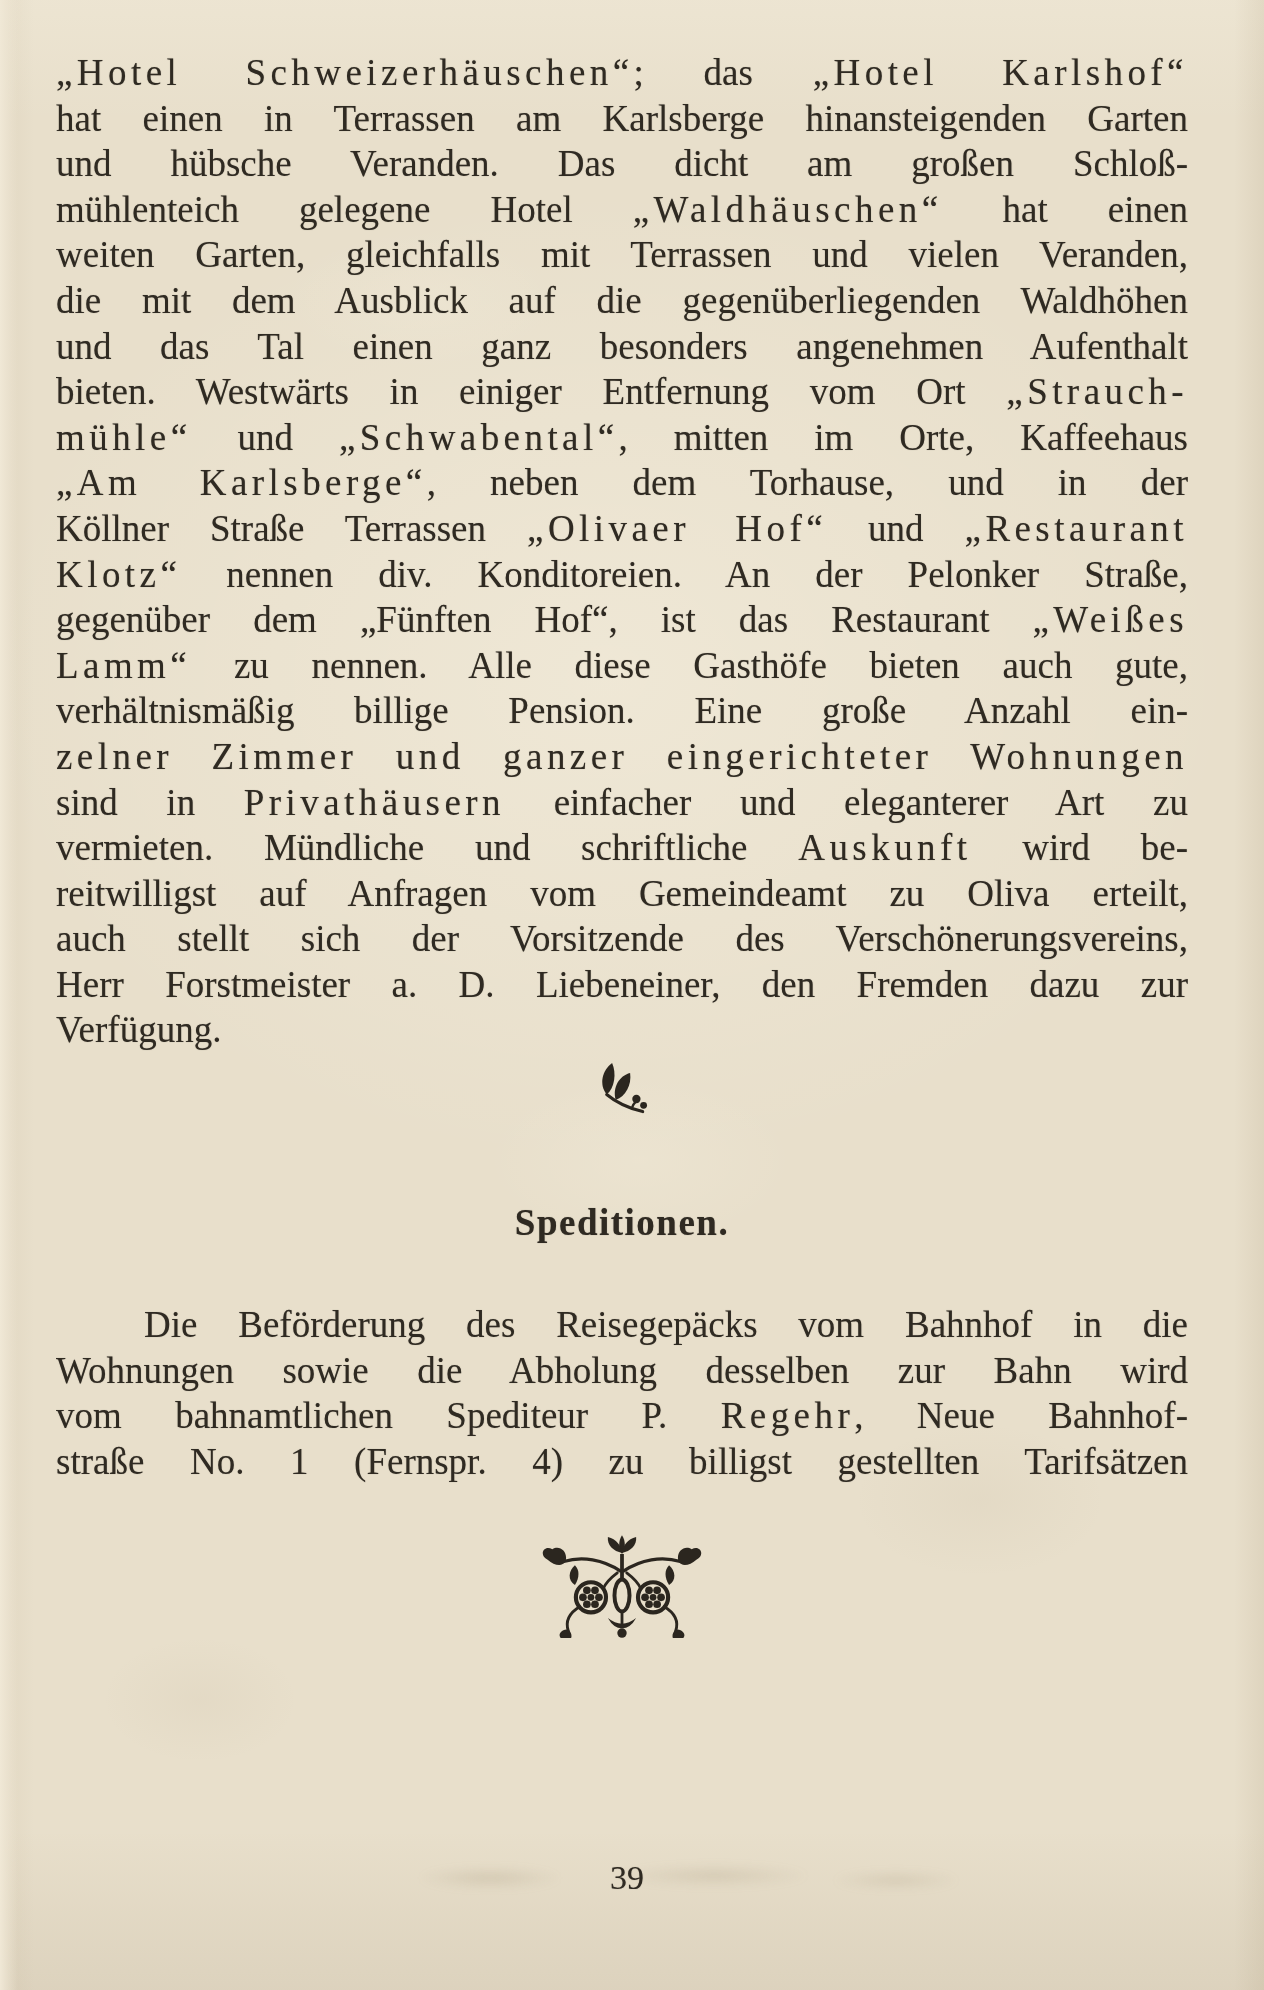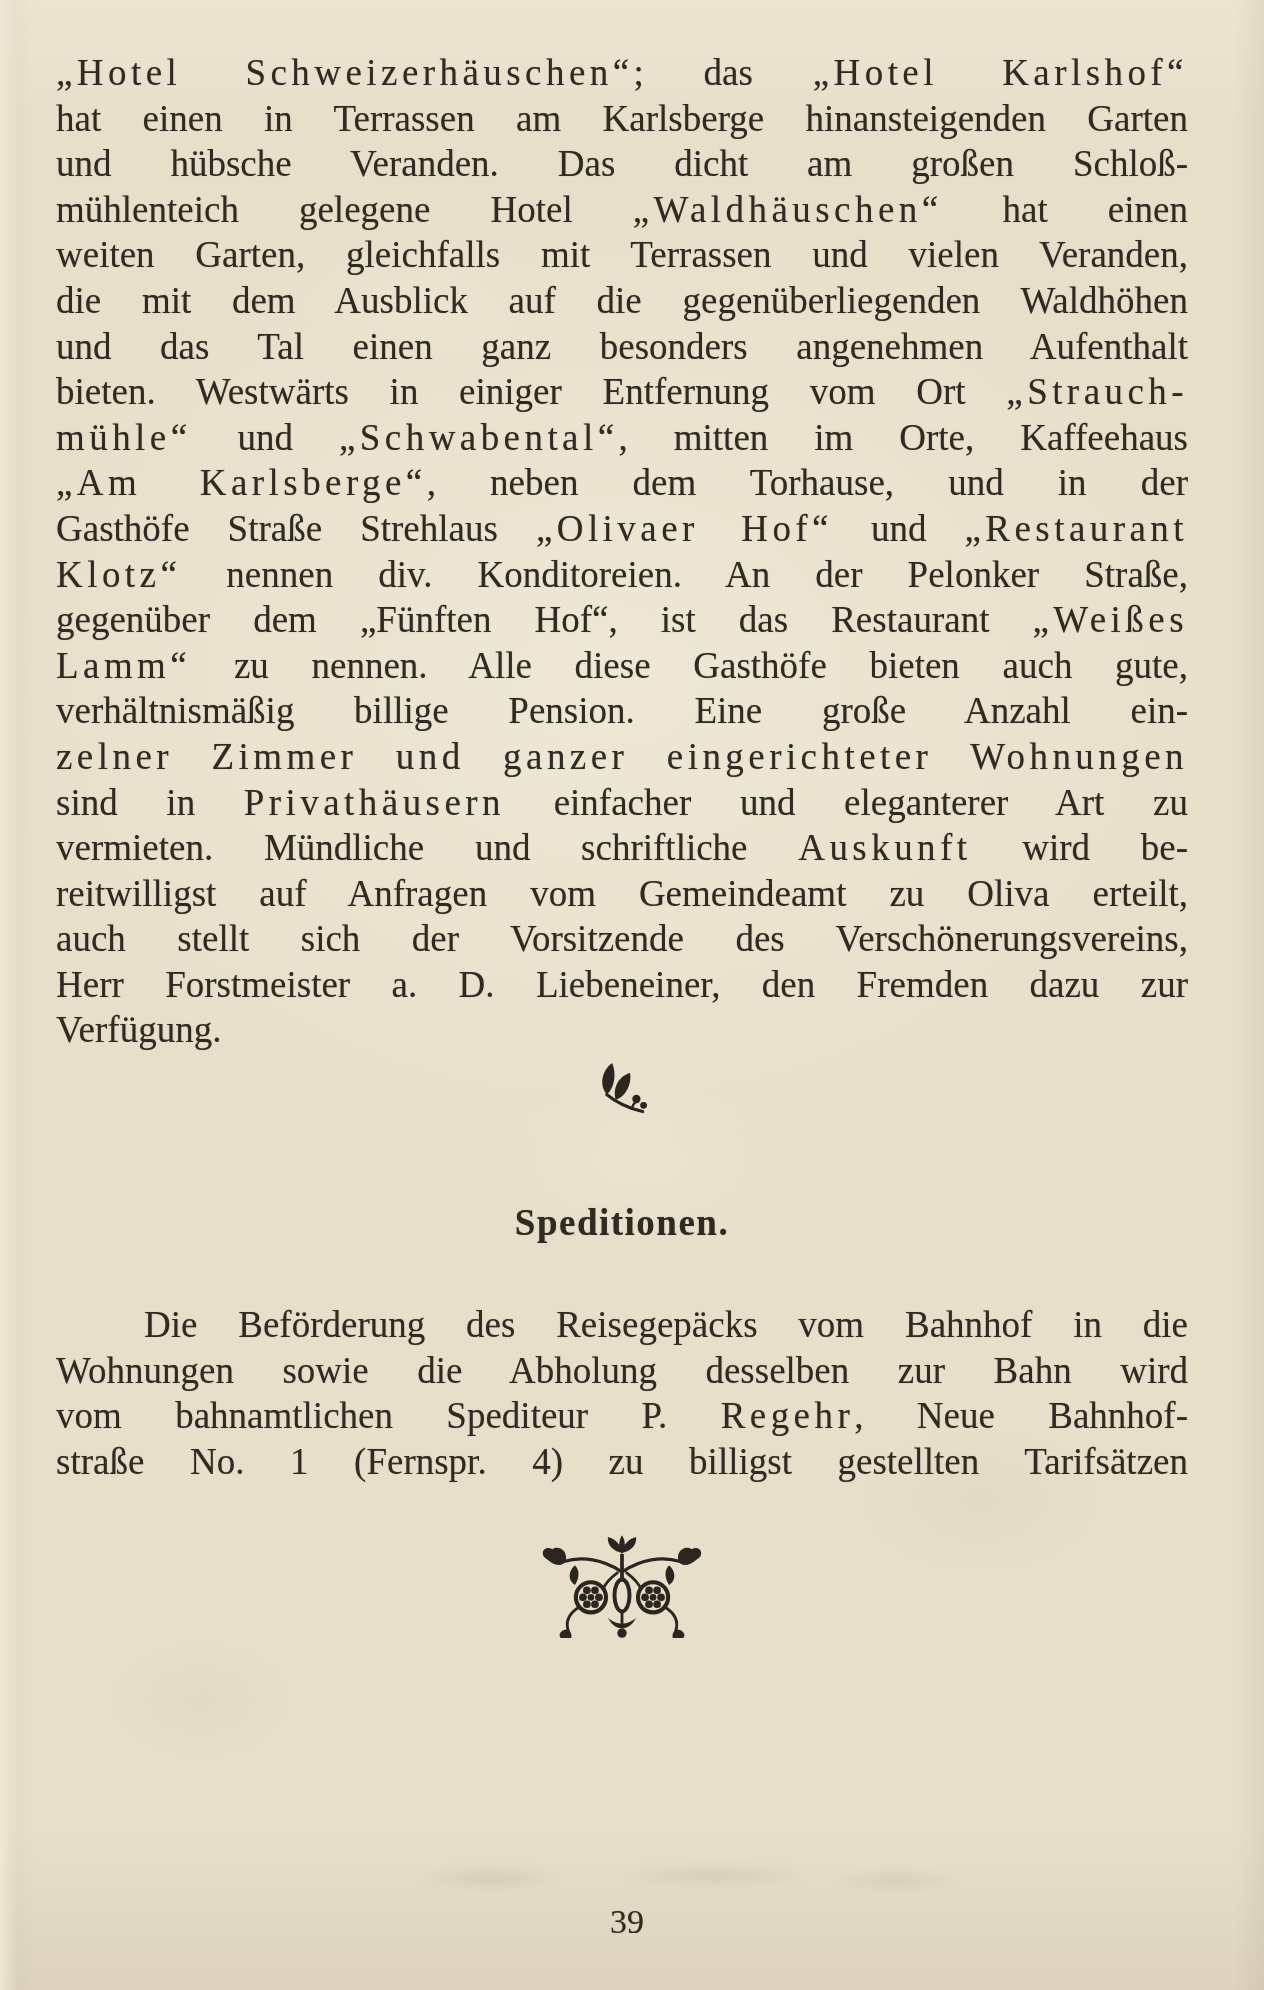--- a/index.html
+++ b/index.html
@@ -56,21 +56,21 @@
     font-size:37px;line-height:55px;
     font-weight:bold;
     text-align:center;
     letter-spacing:1.5px;
     text-shadow:0 0 1px rgba(40,35,28,0.45);
   }
   .orn{margin-top:8px;text-align:center;line-height:0;}
   .orn.floral{margin-top:50px;}
   .p2{margin-top:52px;}
   .folio{
-    position:absolute;left:0;right:10px;top:1900px;
+    position:absolute;left:0;right:10px;top:1856px;
     text-align:center;
     font-size:34px;line-height:44px;
     text-shadow:0 0 1px rgba(47,42,34,0.38);
   }
   .ink{fill:#2b261f;}
   .ink-stroke{stroke:#2b261f;fill:none;}
 </style>
 </head>
 <body>
 
@@ -84,21 +84,21 @@
         <div class="line"><span class="sp">„Hotel Schweizerhäuschen“</span><span>; das </span><span class="sp">„Hotel Karlshof“</span></div>
         <div class="line"><span>hat einen in Terrassen am Karlsberge hinansteigenden Garten</span></div>
         <div class="line"><span>und hübsche Veranden. Das dicht am großen Schloß-</span></div>
         <div class="line"><span>mühlenteich gelegene Hotel </span><span class="sp">„Waldhäuschen“</span><span> hat einen</span></div>
         <div class="line"><span>weiten Garten, gleichfalls mit Terrassen und vielen Veranden,</span></div>
         <div class="line"><span>die mit dem Ausblick auf die gegenüberliegenden Waldhöhen</span></div>
         <div class="line"><span>und das Tal einen ganz besonders angenehmen Aufenthalt</span></div>
         <div class="line"><span>bieten. Westwärts in einiger Entfernung vom Ort </span><span class="sp">„Strauch-</span></div>
         <div class="line"><span class="sp">mühle“</span><span> und </span><span class="sp">„Schwabental“</span><span>, mitten im Orte, Kaffeehaus</span></div>
         <div class="line"><span class="sp">„Am Karlsberge“</span><span>, neben dem Torhause, und in der</span></div>
-        <div class="line"><span>Gasthöfe Straße Strehlaus </span><span class="sp">„Olivaer Hof“</span><span> und </span><span class="sp">„Restaurant</span></div>
+        <div class="line"><span>Köllner Straße Terrassen </span><span class="sp">„Olivaer Hof“</span><span> und </span><span class="sp">„Restaurant</span></div>
         <div class="line"><span class="sp">Klotz“</span><span> nennen div. Konditoreien. An der Pelonker Straße,</span></div>
         <div class="line"><span>gegenüber dem „Fünften Hof“, ist das Restaurant </span><span class="sp">„Weißes</span></div>
         <div class="line"><span class="sp">Lamm“</span><span> zu nennen. Alle diese Gasthöfe bieten auch gute,</span></div>
         <div class="line"><span>verhältnismäßig billige Pension. Eine große Anzahl ein-</span></div>
         <div class="line"><span class="sp">zelner Zimmer und ganzer eingerichteter Wohnungen</span></div>
         <div class="line"><span>sind in </span><span class="sp">Privathäusern</span><span> einfacher und eleganterer Art zu</span></div>
         <div class="line"><span>vermieten. Mündliche und schriftliche </span><span class="sp">Auskunft</span><span> wird be-</span></div>
         <div class="line"><span>reitwilligst auf Anfragen vom Gemeindeamt zu Oliva erteilt,</span></div>
         <div class="line"><span>auch stellt sich der Vorsitzende des Verschönerungsvereins,</span></div>
         <div class="line"><span>Herr Forstmeister a. D. Liebeneiner, den Fremden dazu zur</span></div>

